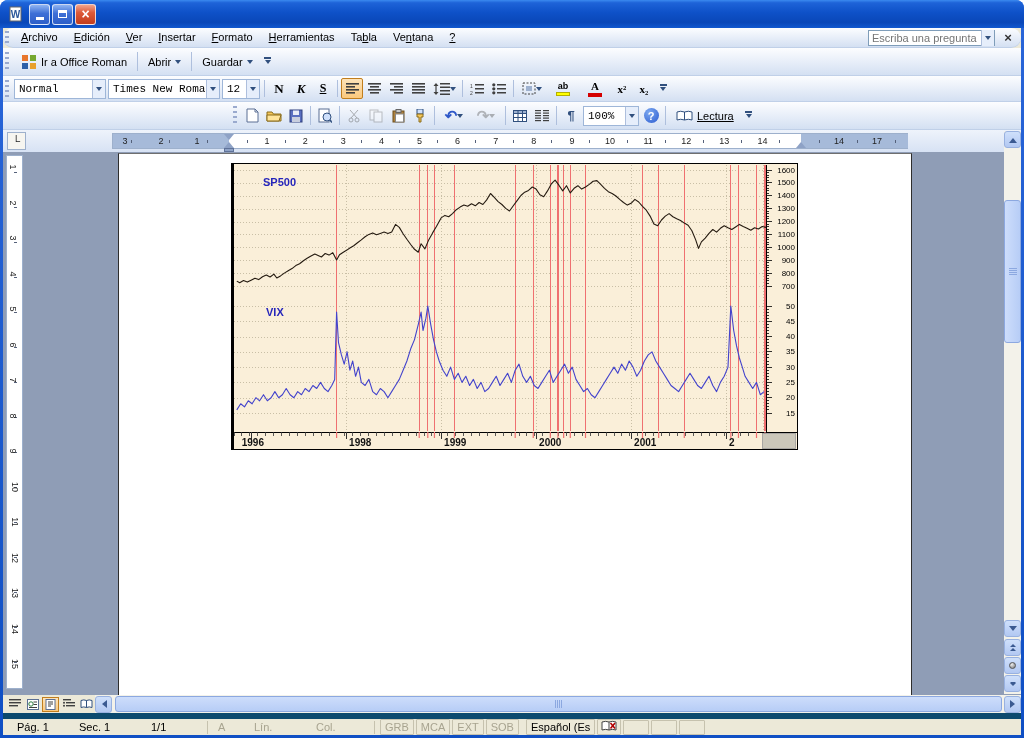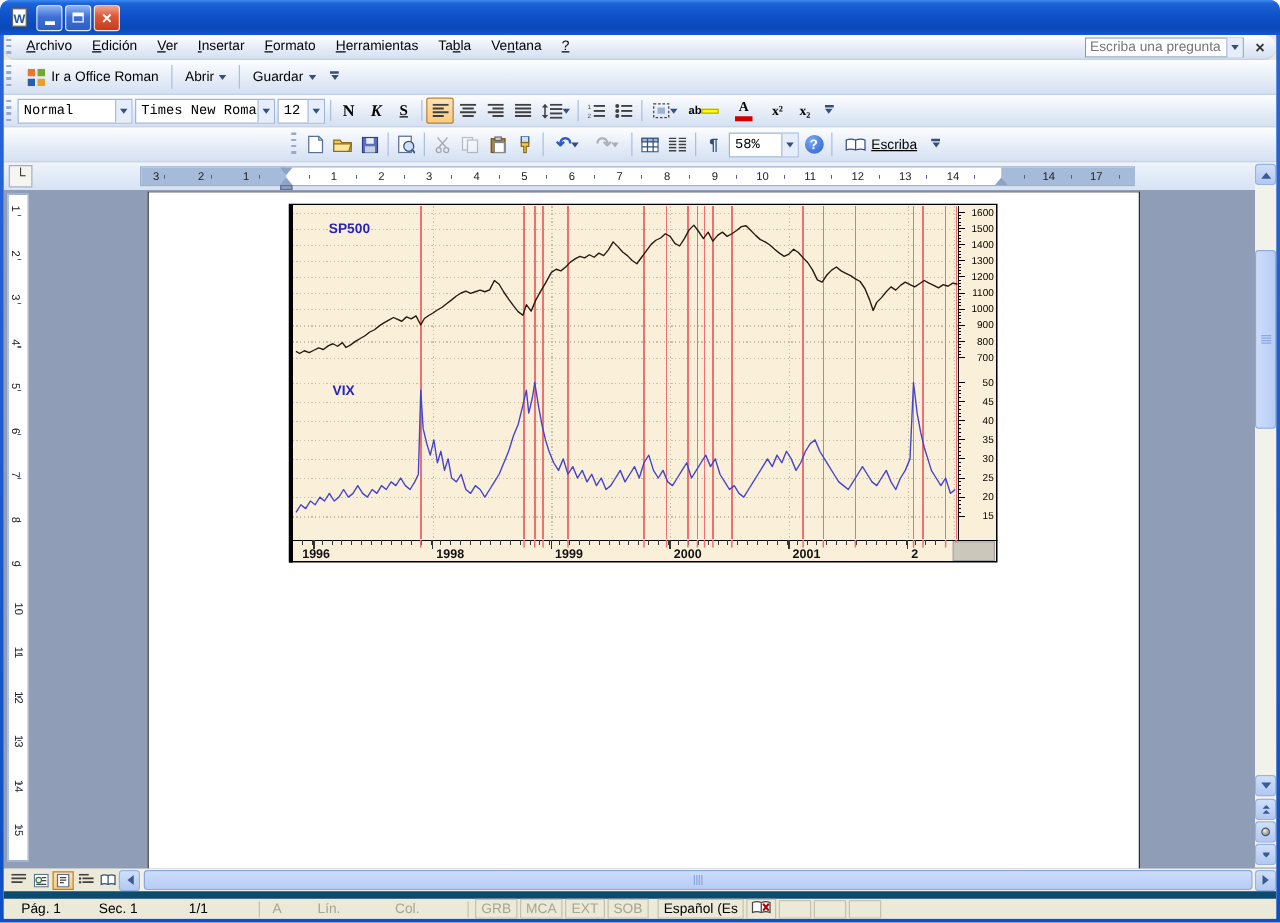--- a/index.html
+++ b/index.html
@@ -288,21 +288,21 @@
           </svg>
       </span>
       <span class="sep"></span>
       <span class="fmtbtn" style="width:30px">
         <svg width="14" height="13">
             <rect x="1" y="1" width="12" height="11" fill="none" stroke="#404040" stroke-dasharray="2,1.5"></rect>
             <rect x="4" y="4" width="6" height="5" fill="#9fb2d0"></rect>
           </svg>
         <span class="caret"></span>
       </span>
-      <span class="fmtbtn" style="width:32px;flex-direction:row">
+      <span class="fmtbtn" style="width:32px;flex-direction:column">
         <span class="hl-ab">ab</span>
         <span class="hl-bar" style="background:#ffff00;border:1px solid #b5b000"></span>
       </span>
       <span class="fmtbtn" style="width:32px;flex-direction:column">
         <span class="hl-ab" style="font-size:11px;font-family:'Liberation Serif',serif">A</span>
         <span class="hl-bar" style="background:#d40000"></span>
       </span>
       <span class="fmtbtn">
           <span class="supsub">x²</span>
         </span>
@@ -408,33 +408,33 @@
               <rect x="8" y="7.5" width="6" height="1.2"></rect>
               <rect x="8" y="10" width="6" height="1.2"></rect>
             </g>
           </svg>
       </span>
       <span class="sep"></span>
       <span class="fmtbtn">
           <span class="pilc">¶</span>
         </span>
       <span class="combo" style="width:56px">
-        <span class="val" style="flex:1">58%</span>
+        <span class="val" style="flex:1">100%</span>
           <span class="ddarr"></span>
       </span>
       <span class="fmtbtn">
           <span class="helpc">?</span>
         </span>
       <span class="sep"></span>
       <span class="tbbtn">
         <svg width="17" height="12">
             <path d="M1 2 Q4.5 0.5 8.5 2 Q12.5 0.5 16 2 V10 Q12.5 8.5 8.5 10 Q4.5 8.5 1 10 Z" fill="#fff" stroke="#31507e"></path>
             <line x1="8.5" y1="2" x2="8.5" y2="10" stroke="#31507e"></line>
           </svg>
-        <span style="text-decoration:underline">Escriba</span>
+        <span style="text-decoration:underline">Lectura</span>
       </span>
       <span class="chev">
           <b></b>
           <i></i>
         </span>
     </div>
 
     <div class="row rulerrow">
       <span class="tabsel">└</span>
       <div class="hruler" id="hruler">

